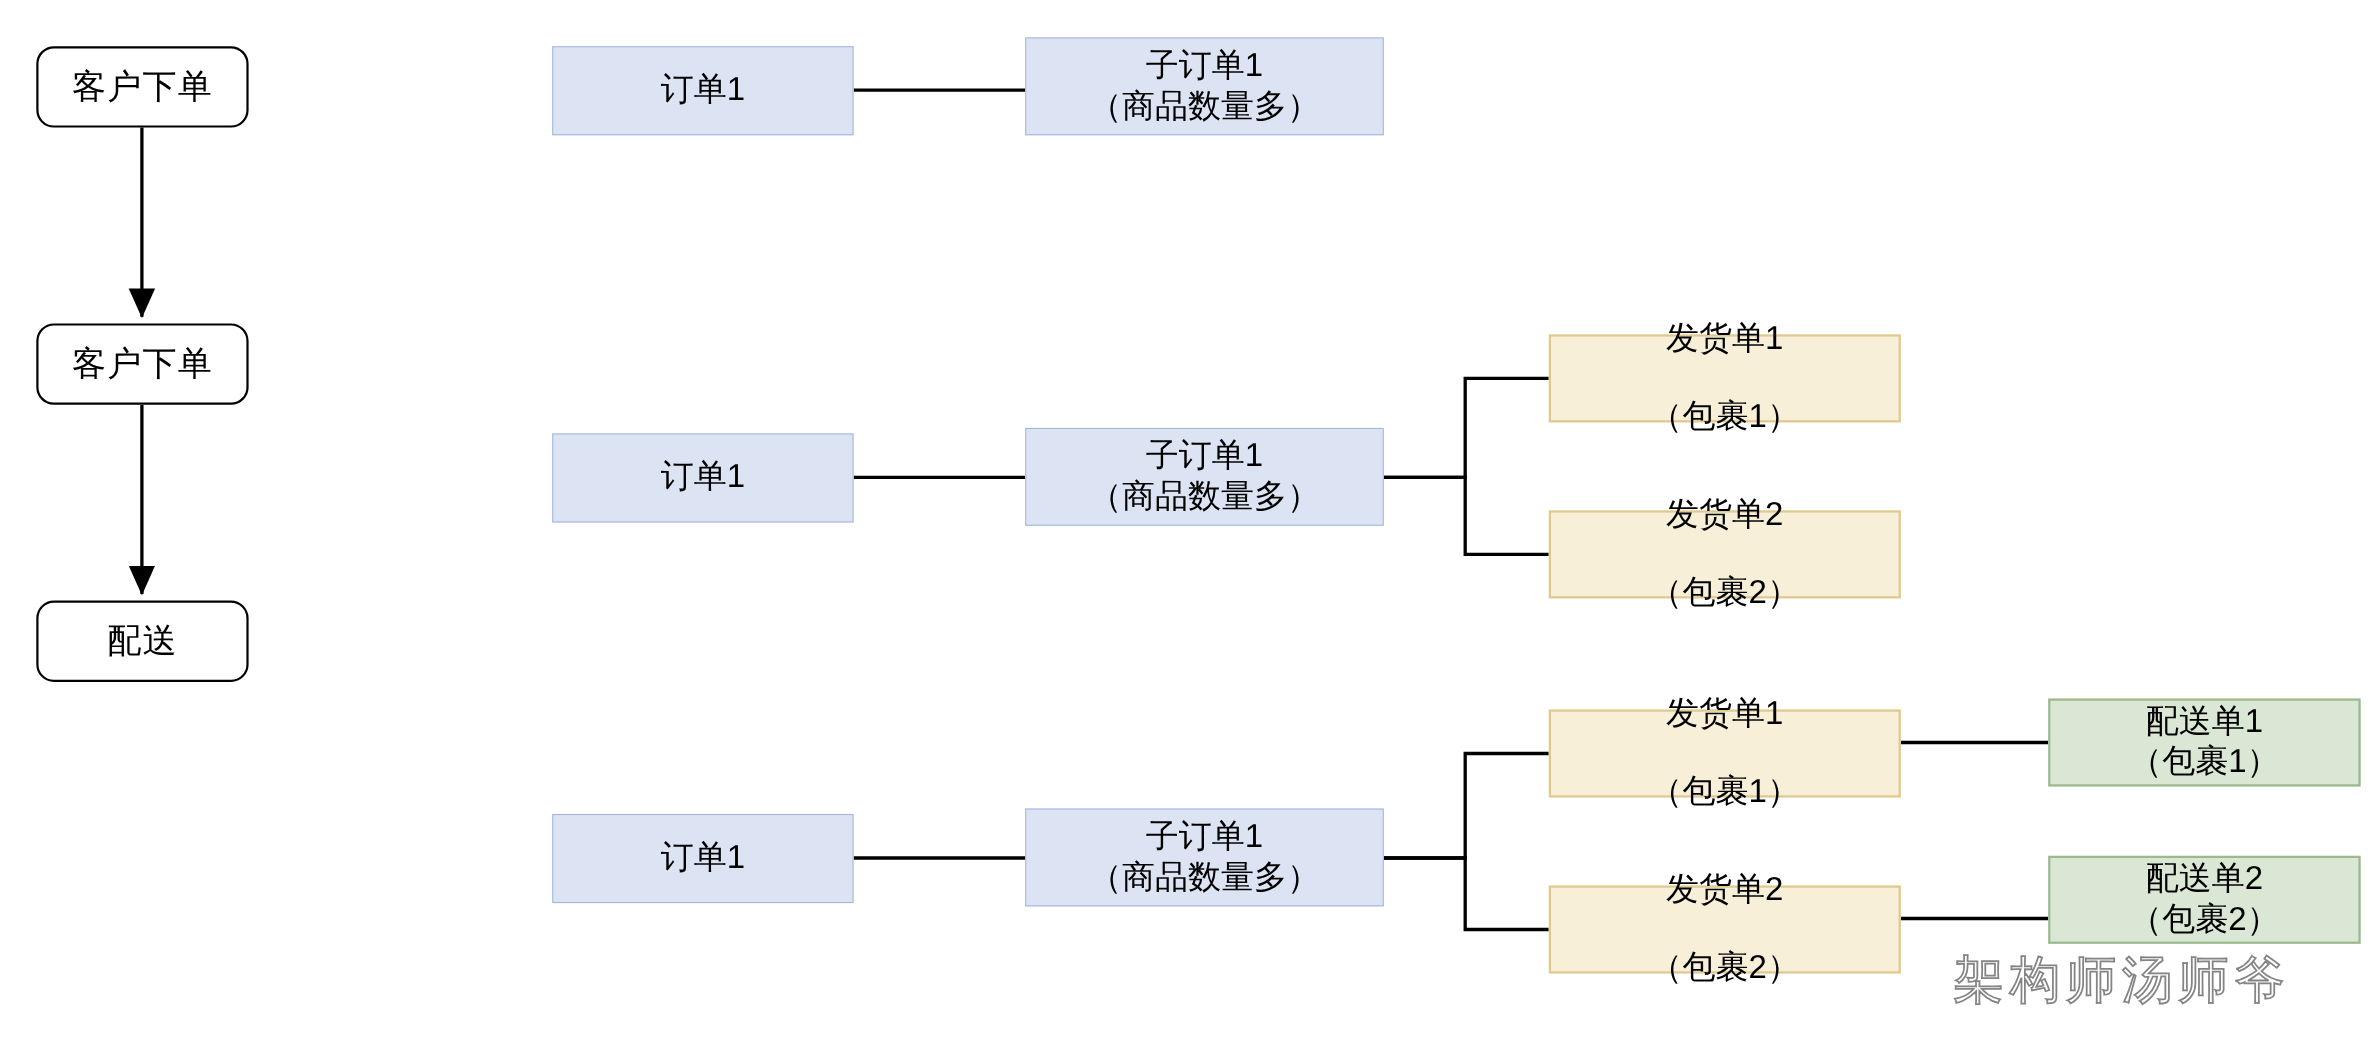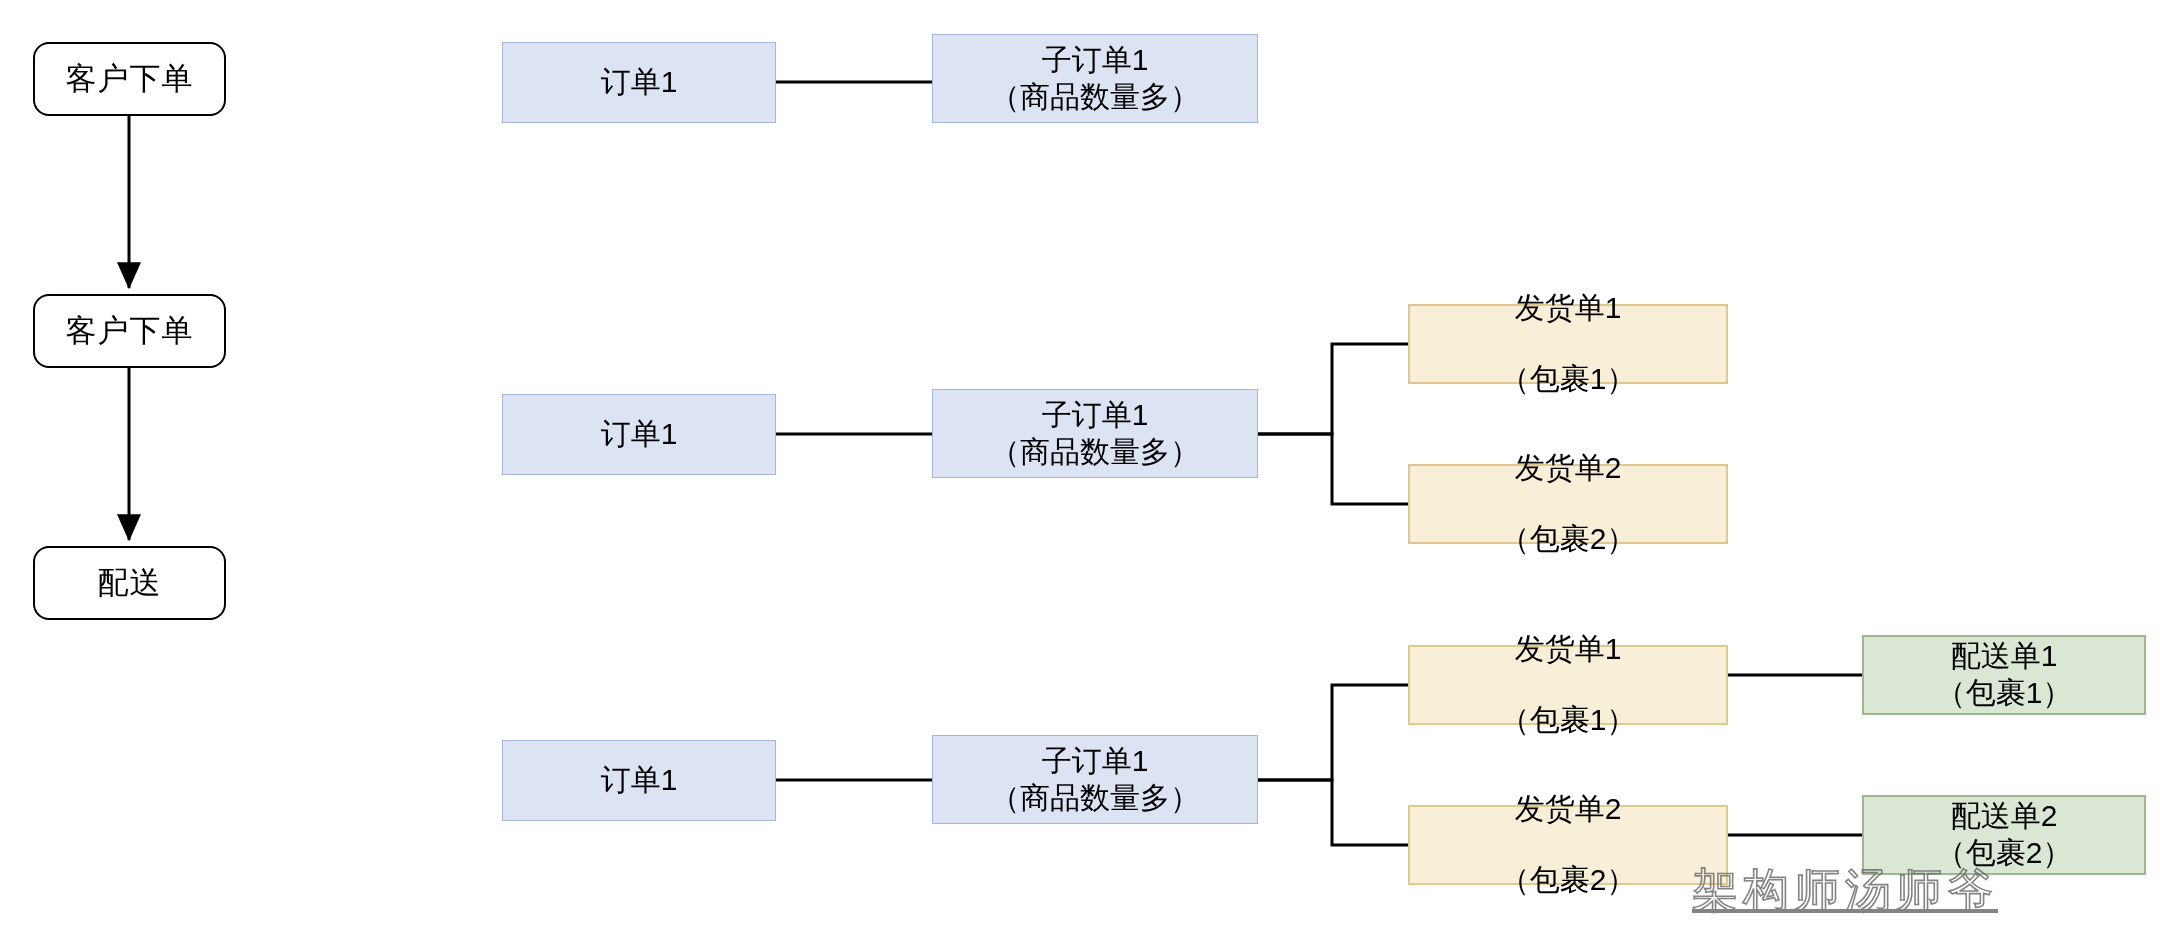--- a/index.html
+++ b/index.html
@@ -174,20 +174,20 @@
   <div class="node shipment" style="left:1408px;top:805px;width:320px;height:80px;">
     <span>发货单2</span>
     <span class="line2">（包裹2）</span>
   </div>
 
   <div class="node delivery" style="left:1862px;top:635px;width:284px;height:80px;">
     <span>配送单1</span>
     <span class="line2">（包裹1）</span>
   </div>
 
-  <div class="node delivery" style="left:1862px;top:795px;width:284px;height:80px;">
+  <div class="node delivery" style="left:1862px;top:778px;width:284px;height:80px;">
     <span>配送单2</span>
     <span class="line2">（包裹2）</span>
   </div>
 
-  <div class="watermark" style="left:1692px;top:860px;text-decoration:underline;">架构师汤师爷</div>
+  <div class="watermark" style="left:1776px;top:860px;">架构师汤师爷</div>
 
 </div>
 
 </body></html>

